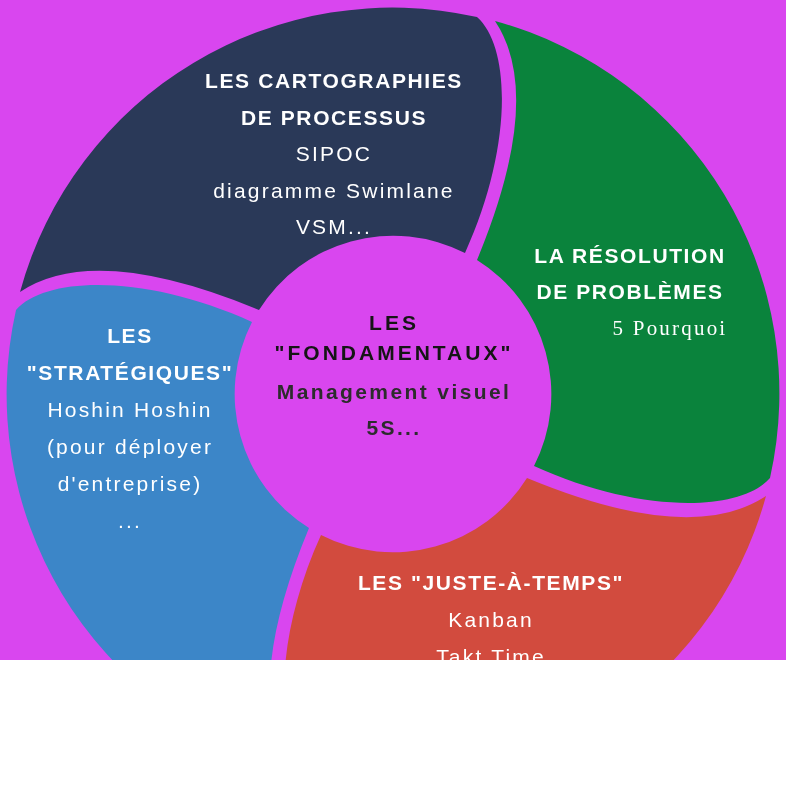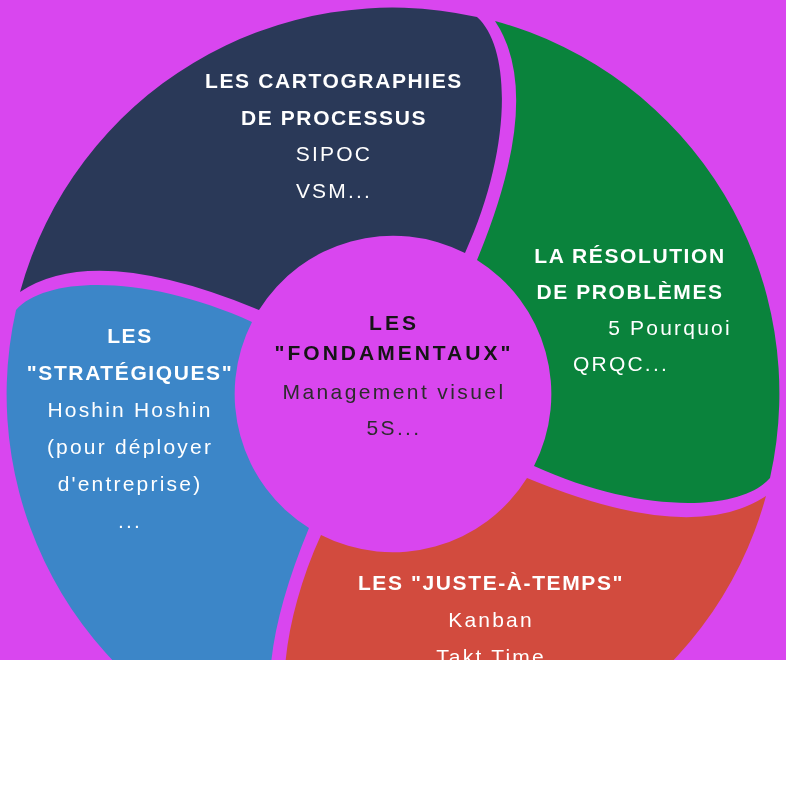--- a/index.html
+++ b/index.html
@@ -21,50 +21,50 @@
   }
   .ln{letter-spacing:2.2px;}
   .ln.bold{font-weight:700;letter-spacing:1.6px;}
   .tb-top .ln{height:36.5px;line-height:36.5px;}
   .tb-right .ln{height:36px;line-height:36px;}
   .tb-left .ln{height:37px;line-height:37px;}
   .tb-bottom .ln{height:37px;line-height:37px;}
   .tb-center-title{color:#151515;}
   .tb-center-title .ln{height:30px;line-height:30px;font-weight:700;letter-spacing:3px;}
   .tb-center-body{color:#2c2c2c;}
-  .tb-center-body .ln{height:36px;line-height:36px;letter-spacing:2.4px;}
+  .tb-center-body .ln{height:36px;line-height:36px;letter-spacing:2.4px;font-weight:bold;}
   .off-ishikawa{transform:translateX(-5px);}
-  .off-pourquoi{transform:translateX(40px);}
+  .off-pourquoi{transform:translateX(40px);font-family:Liberation Serif, serif;}
   .off-qrqc{transform:translateX(-9px);}
 </style>
 </head>
 <body>
 
 <div class="stage">
 
   <svg width="786" height="788" viewBox="0 0 786 788" aria-hidden="true">
 
     <path d="M 20 292 A 386 386 0 0 1 477 17 C 512 48 512 150 465 253 A 158 158 0 0 0 259 310 Q 95 242 20 292 Z" fill="#2a3958"></path>
     <path transform="rotate(90 393 394)" d="M 20 292 A 386 386 0 0 1 477 17 C 512 48 512 150 465 253 A 158 158 0 0 0 259 310 Q 95 242 20 292 Z" fill="#0a833c"></path>
     <path transform="rotate(180 393 394)" d="M 20 292 A 386 386 0 0 1 477 17 C 512 48 512 150 465 253 A 158 158 0 0 0 259 310 Q 95 242 20 292 Z" fill="#d24b3e"></path>
     <path transform="rotate(270 393 394)" d="M 20 292 A 386 386 0 0 1 477 17 C 512 48 512 150 465 253 A 158 158 0 0 0 259 310 Q 95 242 20 292 Z" fill="#3c86c8"></path>
   </svg>
 
   <div class="tb tb-top" style="left:334px;top:63px;">
     <div class="ln bold">LES CARTOGRAPHIES</div>
     <div class="ln bold">DE PROCESSUS</div>
     <div class="ln">SIPOC</div>
+    <div class="ln">diagramme Swimlane</div>
     <div class="ln">VSM...</div>
   </div>
 
   <div class="tb tb-right" style="left:630px;top:238px;">
     <div class="ln bold">LA RÉSOLUTION</div>
     <div class="ln bold">DE PROBLÈMES</div>
     <div class="ln off-pourquoi">5 Pourquoi</div>
-    <div class="ln off-qrqc">QRQC...</div>
   </div>
 
   <div class="tb tb-bottom" style="left:491px;top:564px;">
     <div class="ln bold">LES "JUSTE-À-TEMPS"</div>
     <div class="ln">Kanban</div>
     <div class="ln">Takt Time</div>
     <div class="ln">...</div>
   </div>
 
   <div class="tb tb-left" style="left:130px;top:317px;">

